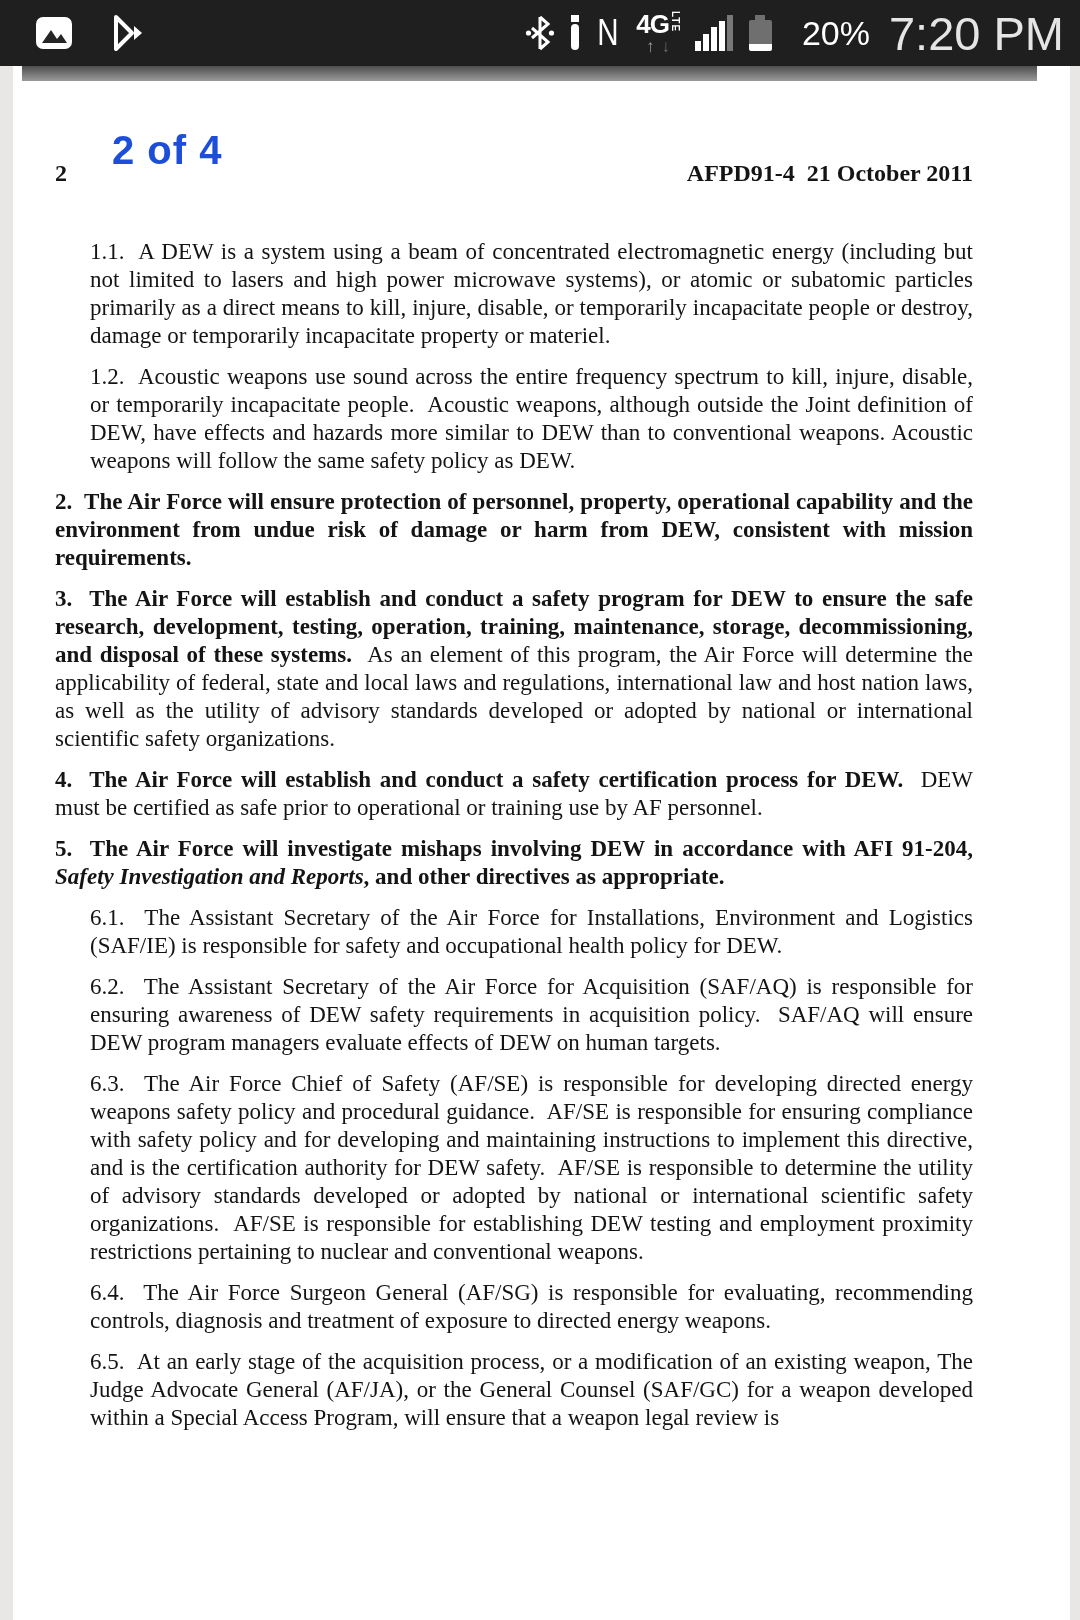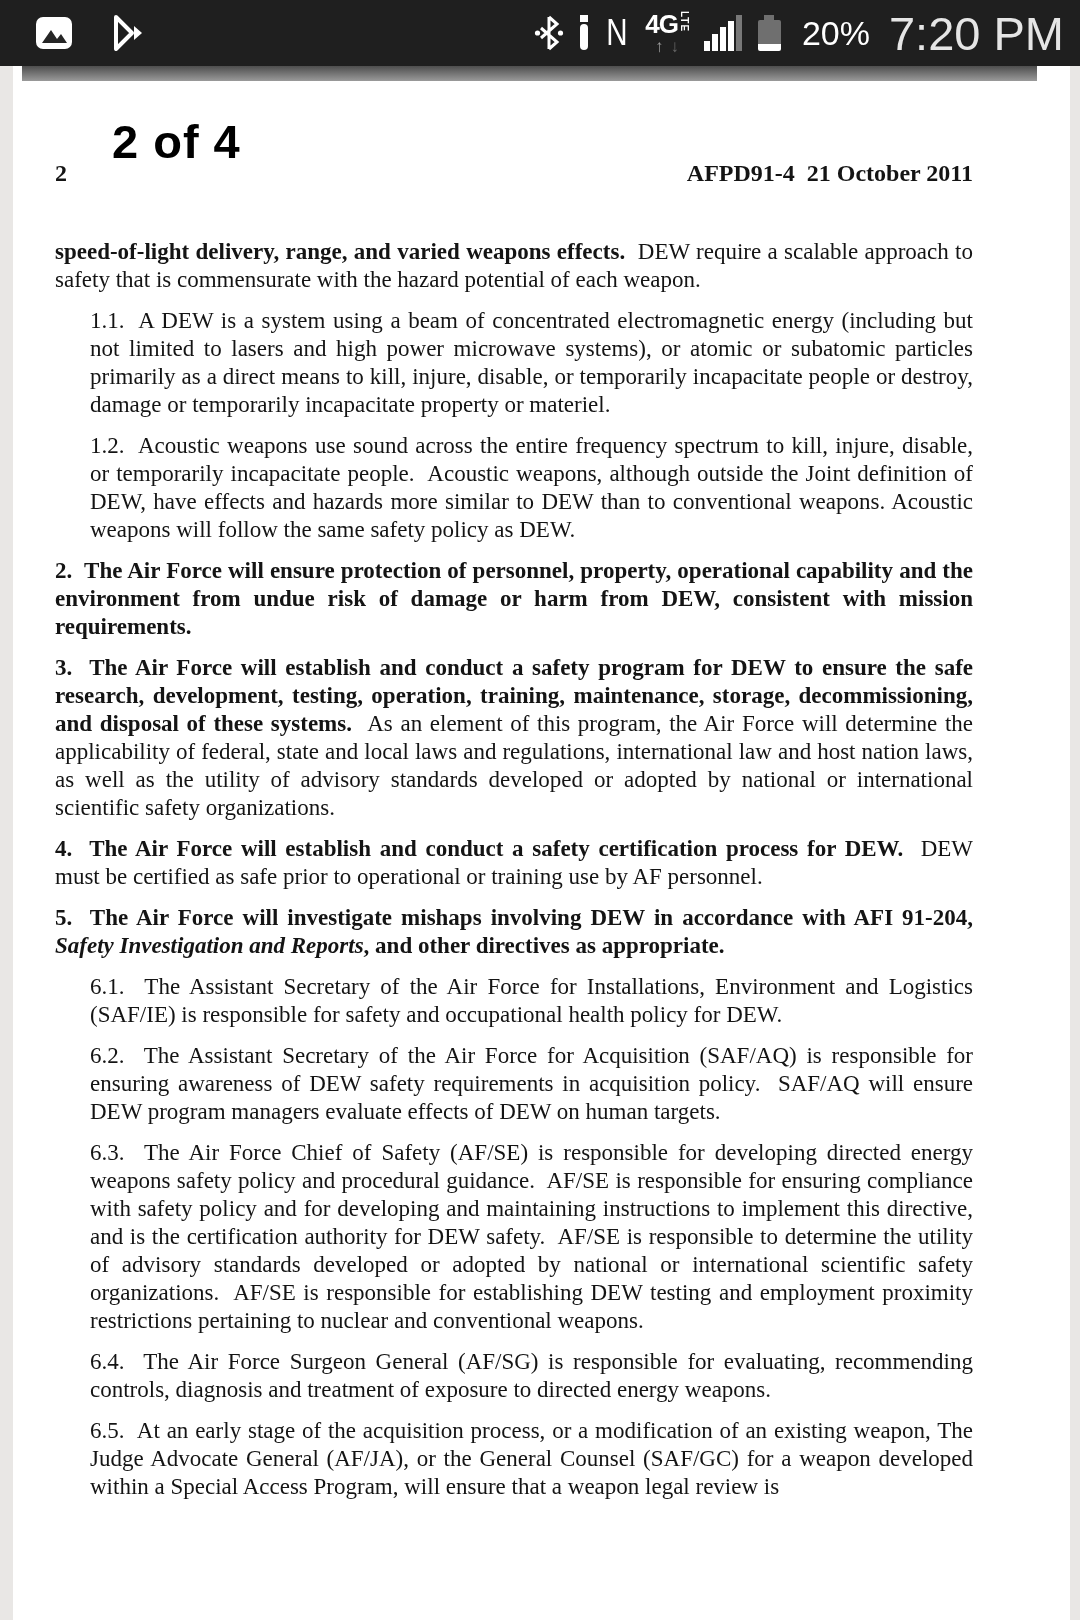--- a/index.html
+++ b/index.html
@@ -27,29 +27,29 @@
   .signal i{display:block;width:6px;background:#fff;}
   .signal i:nth-child(1){height:10px;}
   .signal i:nth-child(2){height:17px;}
   .signal i:nth-child(3){height:24px;}
   .signal i:nth-child(4){height:30px;}
   .signal i:nth-child(5){height:36px;background:#787878;}
   .battery{display:flex;flex-direction:column;align-items:center;margin-left:3px;}
   .battery .nub{width:10px;height:5px;background:#6f6f6f;}
   .battery .bod{width:23px;height:31px;border-radius:2px;
     background:linear-gradient(to top,#ffffff 0 7px,#6f6f6f 7px);}
-  .batt-pct{color:#fff;font-size:34px;margin-left:8px;text-align:right;}
+  .batt-pct{color:#fff;font-size:34px;margin-left:17px;text-align:right;}
   .clock{color:#e5e5e5;font-size:47px;font-weight:500;margin-left:6px;}
   
   .viewer{position:absolute;top:66px;left:0;right:0;bottom:0;background:#e9e7e5;}
   .page{position:absolute;top:0;left:13px;right:10px;bottom:0;background:#fff;}
   .page-shadow{position:absolute;top:0;left:22px;width:1015px;height:15px;
     background:linear-gradient(180deg,#4e4e4e,#9a9a9a);z-index:3;}
-  .page-indicator{position:absolute;left:112px;top:48px;font-size:47px;font-weight:700;
-    color:#000000;z-index:4;letter-spacing:1px;}
+  .page-indicator{position:absolute;left:112px;top:62px;font-size:40px;font-weight:700;
+    color:#1d4ed8;z-index:4;letter-spacing:1px;}
   .doc{position:absolute;left:0;right:0;top:0;bottom:0;box-sizing:border-box;
     padding:92px 97px 0 42px;font-family:"Liberation Serif",serif;color:#141414;}
   .doc-header{display:flex;justify-content:space-between;align-items:baseline;
     font-weight:700;font-size:24px;line-height:30px;margin-bottom:50px;}
   .doc-body p{margin:0 0 13px 0;font-size:23px;line-height:28px;text-align:justify;}
   .doc-body p.indent{margin-left:35px;}
   .b{font-weight:700;}
   .bi{font-weight:700;font-style:italic;}
 </style>
 </head>
@@ -107,21 +107,20 @@
 <div class="viewer">
   <div class="page-shadow"></div>
   <span class="page-indicator">2 of 4</span>
   <div class="page">
     <div class="doc">
       <div class="doc-header">
         <span>2</span>
         <span>AFPD91-4&nbsp; 21 October 2011</span>
       </div>
       <div class="doc-body">
-          <p class=""><span class="b">speed-of-light delivery, range, and varied weapons effects.&nbsp; </span><span>DEW require a scalable approach to safety that is commensurate with the hazard potential of each weapon.</span></p>
           <p class="indent"><span>1.1.&nbsp; A DEW is a system using a beam of concentrated electromagnetic energy (including but not limited to lasers and high power microwave systems), or atomic or subatomic particles primarily as a direct means to kill, injure, disable, or temporarily incapacitate people or destroy, damage or temporarily incapacitate property or materiel.</span></p>
           <p class="indent"><span>1.2.&nbsp; Acoustic weapons use sound across the entire frequency spectrum to kill, injure, disable, or temporarily incapacitate people.&nbsp; Acoustic weapons, although outside the Joint definition of DEW, have effects and hazards more similar to DEW than to conventional weapons. Acoustic weapons will follow the same safety policy as DEW.</span></p>
           <p class=""><span class="b">2.&nbsp; The Air Force will ensure protection of personnel, property, operational capability and the environment from undue risk of damage or harm from DEW, consistent with mission requirements.</span></p>
           <p class=""><span class="b">3.&nbsp; The Air Force will establish and conduct a safety program for DEW to ensure the safe research, development, testing, operation, training, maintenance, storage, decommissioning, and disposal of these systems.&nbsp; </span><span>As an element of this program, the Air Force will determine the applicability of federal, state and local laws and regulations, international law and host nation laws, as well as the utility of advisory standards developed or adopted by national or international scientific safety organizations.</span></p>
           <p class=""><span class="b">4.&nbsp; The Air Force will establish and conduct a safety certification process for DEW.&nbsp; </span><span>DEW must be certified as safe prior to operational or training use by AF personnel.</span></p>
           <p class=""><span class="b">5.&nbsp; The Air Force will investigate mishaps involving DEW in accordance with AFI 91-204, </span><span class="bi">Safety Investigation and Reports</span><span class="b">, and other directives as appropriate.</span></p>
           <p class="indent"><span>6.1.&nbsp; The Assistant Secretary of the Air Force for Installations, Environment and Logistics (SAF/IE) is responsible for safety and occupational health policy for DEW.</span></p>
           <p class="indent"><span>6.2.&nbsp; The Assistant Secretary of the Air Force for Acquisition (SAF/AQ) is responsible for ensuring awareness of DEW safety requirements in acquisition policy.&nbsp; SAF/AQ will ensure DEW program managers evaluate effects of DEW on human targets.</span></p>
           <p class="indent"><span>6.3.&nbsp; The Air Force Chief of Safety (AF/SE) is responsible for developing directed energy weapons safety policy and procedural guidance.&nbsp; AF/SE is responsible for ensuring compliance with safety policy and for developing and maintaining instructions to implement this directive, and is the certification authority for DEW safety.&nbsp; AF/SE is responsible to determine the utility of advisory standards developed or adopted by national or international scientific safety organizations.&nbsp; AF/SE is responsible for establishing DEW testing and employment proximity restrictions pertaining to nuclear and conventional weapons.</span></p>
           <p class="indent"><span>6.4.&nbsp; The Air Force Surgeon General (AF/SG) is responsible for evaluating, recommending controls, diagnosis and treatment of exposure to directed energy weapons.</span></p>

